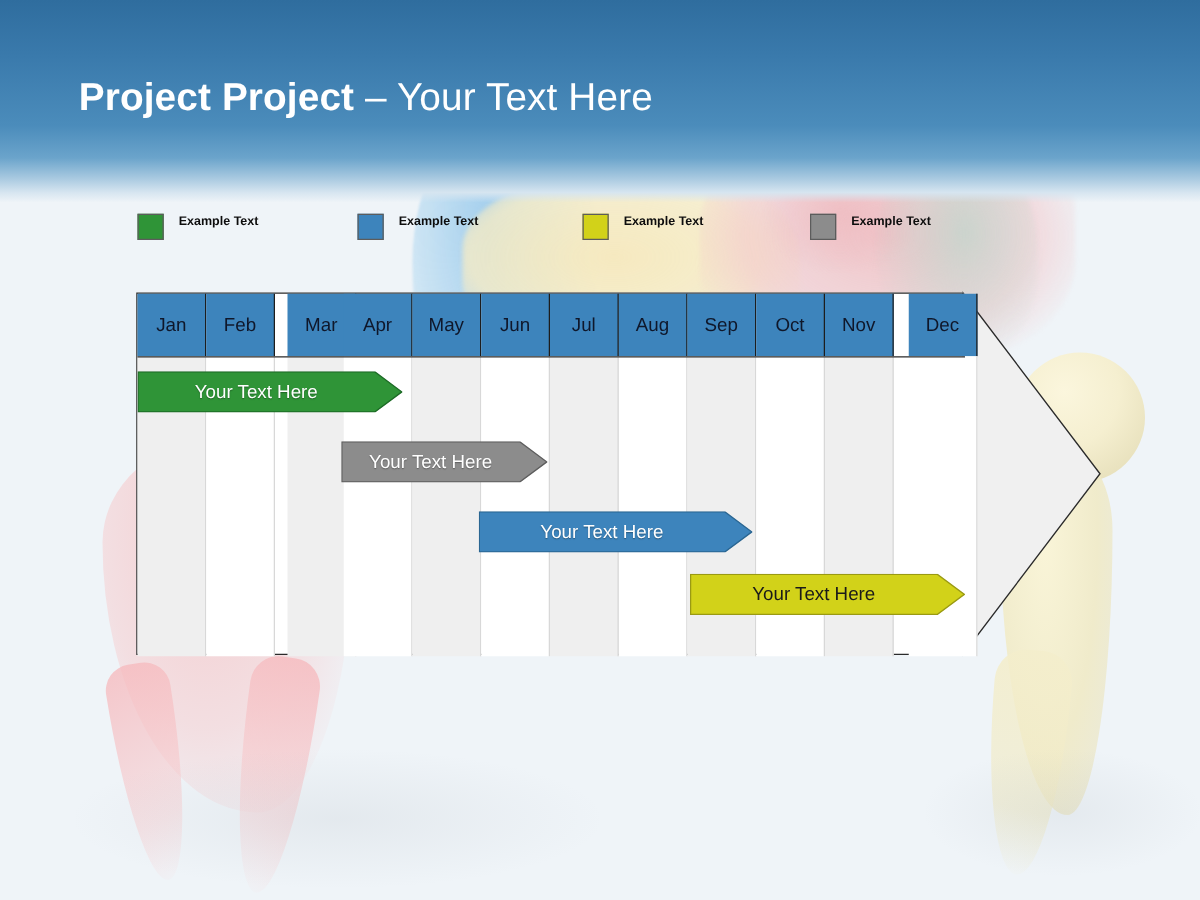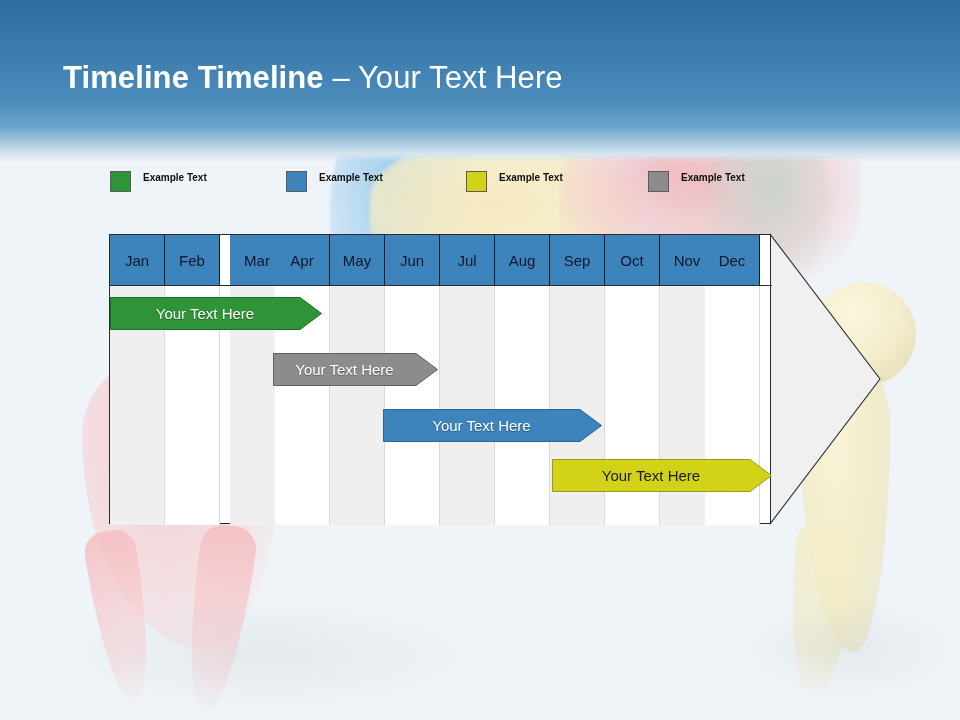--- a/index.html
+++ b/index.html
@@ -201,21 +201,21 @@
   <div class="bg-art bg-leg-pink-a"></div>
   <div class="bg-art bg-leg-pink-b"></div>
   <div class="bg-art bg-figure-cream-head"></div>
   <div class="bg-art bg-figure-cream-body"></div>
   <div class="bg-art bg-leg-cream"></div>
   <div class="bg-art bg-floor-shadow"></div>
   <div class="bg-art bg-floor-shadow2"></div>
 
   <div id="header-band"></div>
   <div id="page-title">
-    <span class="bold">Timeline Timeline</span><span class="light"> – Your Text Here</span>
+    <span class="bold">Project Project</span><span class="light"> – Your Text Here</span>
   </div>
 
   <div id="legend">
     <div class="legend-item" style="left:110px">
       <span class="legend-swatch" style="background:#2f9437"></span>
       <span class="legend-label">Example Text</span>
     </div>
     <div class="legend-item" style="left:286px">
       <span class="legend-swatch" style="background:#3d84bc"></span>
       <span class="legend-label">Example Text</span>
@@ -275,21 +275,21 @@
           <div class="col-body"></div>
         </div>
       <div class="month-col plain" style="left:495px">
           <div class="col-head">Oct</div>
           <div class="col-body"></div>
         </div>
       <div class="month-col shade" style="left:550px">
           <div class="col-head">Nov</div>
           <div class="col-body"></div>
         </div>
-      <div class="month-col plain" style="left:595px">
+      <div class="month-col plain" style="left:617px">
           <div class="col-head">Dec</div>
           <div class="col-body"></div>
         </div>
       <div id="head-underline"></div>
     </div>
   </div>
 
   <div class="task-bar" style="left:110px; top:297px; width:212px;">
     <svg width="212" height="33" viewBox="0 0 212 33" preserveAspectRatio="none">
       <polygon points="0.5,0.5 190,0.5 211.5,16.5 190,32.5 0.5,32.5" fill="#2f9437" stroke="#1d6b26" stroke-width="1"></polygon>

